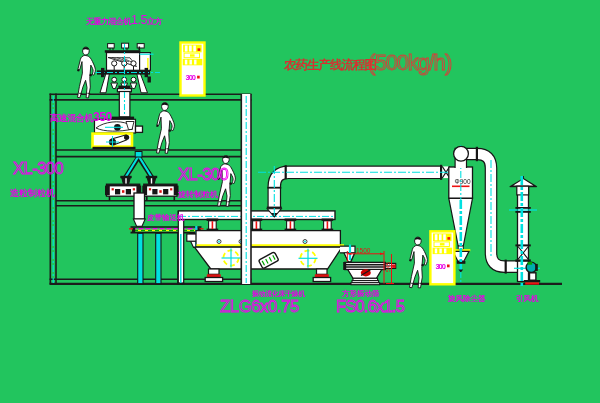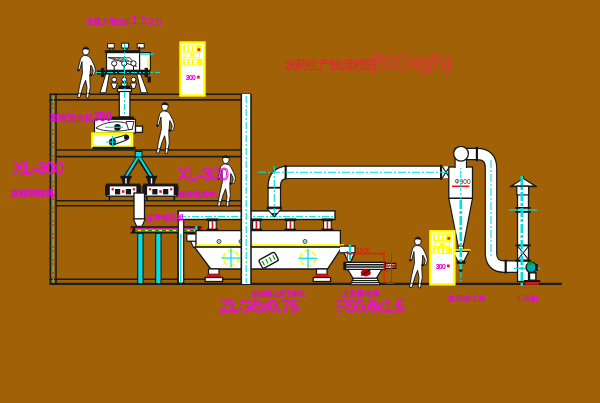--- a/index.html
+++ b/index.html
@@ -1,16 +1,16 @@
 <!DOCTYPE html>
 <html><head>
 <meta charset="utf-8">
 <style>
   html,body{margin:0;padding:0;background:#fff;}
-  #page{width:600px;height:403px;position:relative;overflow:hidden;background:#a16207;
+  #page{width:600px;height:403px;position:relative;overflow:hidden;background:#22c55e;
         font-family:"Liberation Sans", sans-serif;}
   svg{position:absolute;left:0;top:0;}
 </style>
 </head>
 <body>
 <div id="page">
 <svg width="600" height="403" viewBox="0 0 600 403">
 <defs>
   <g id="human">
 

